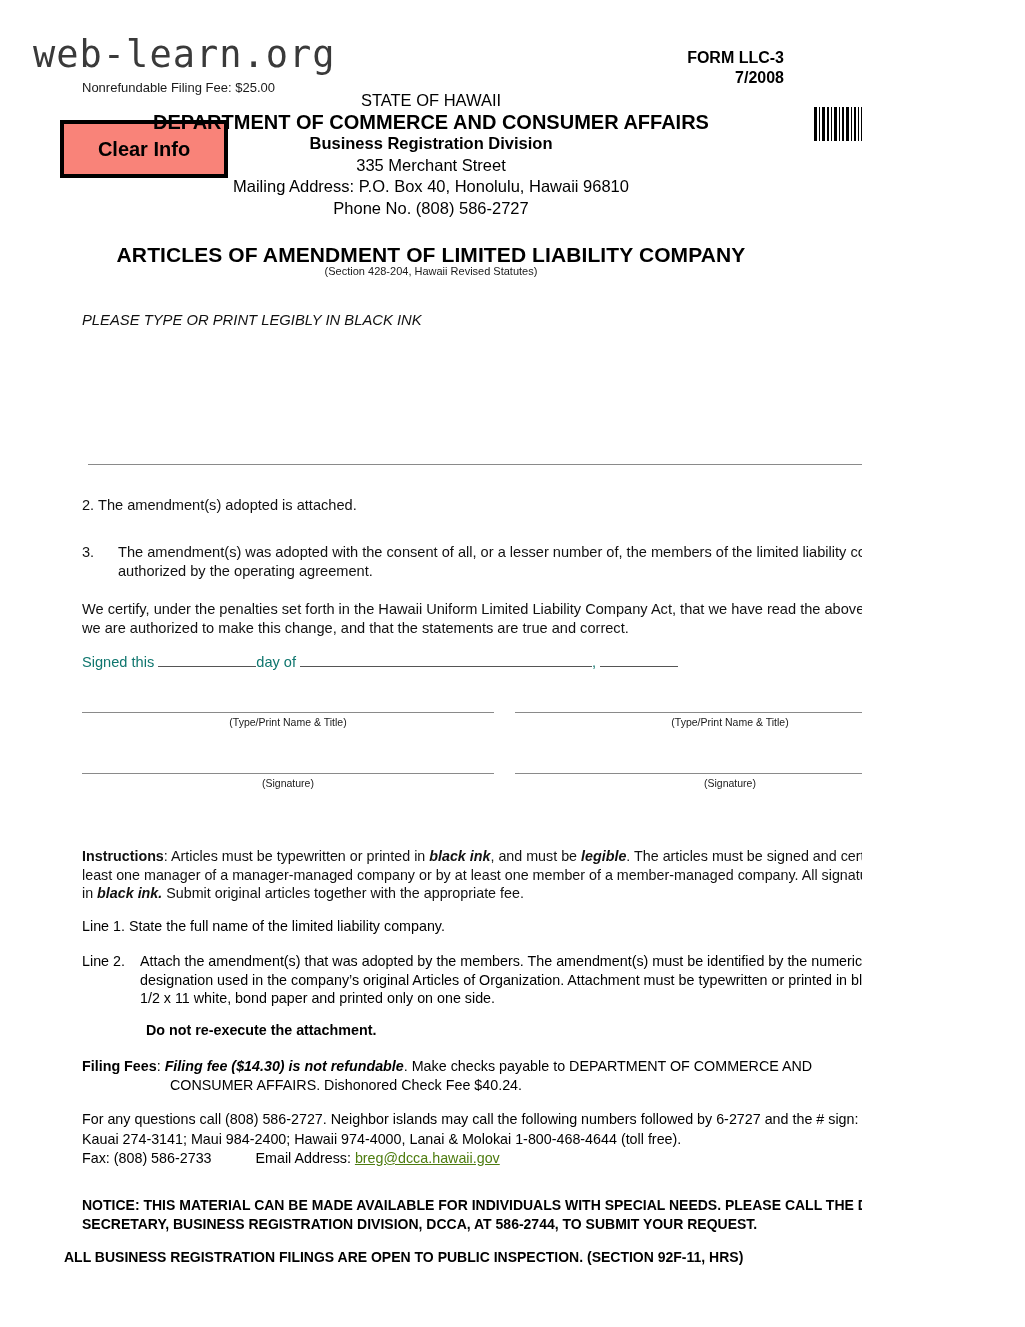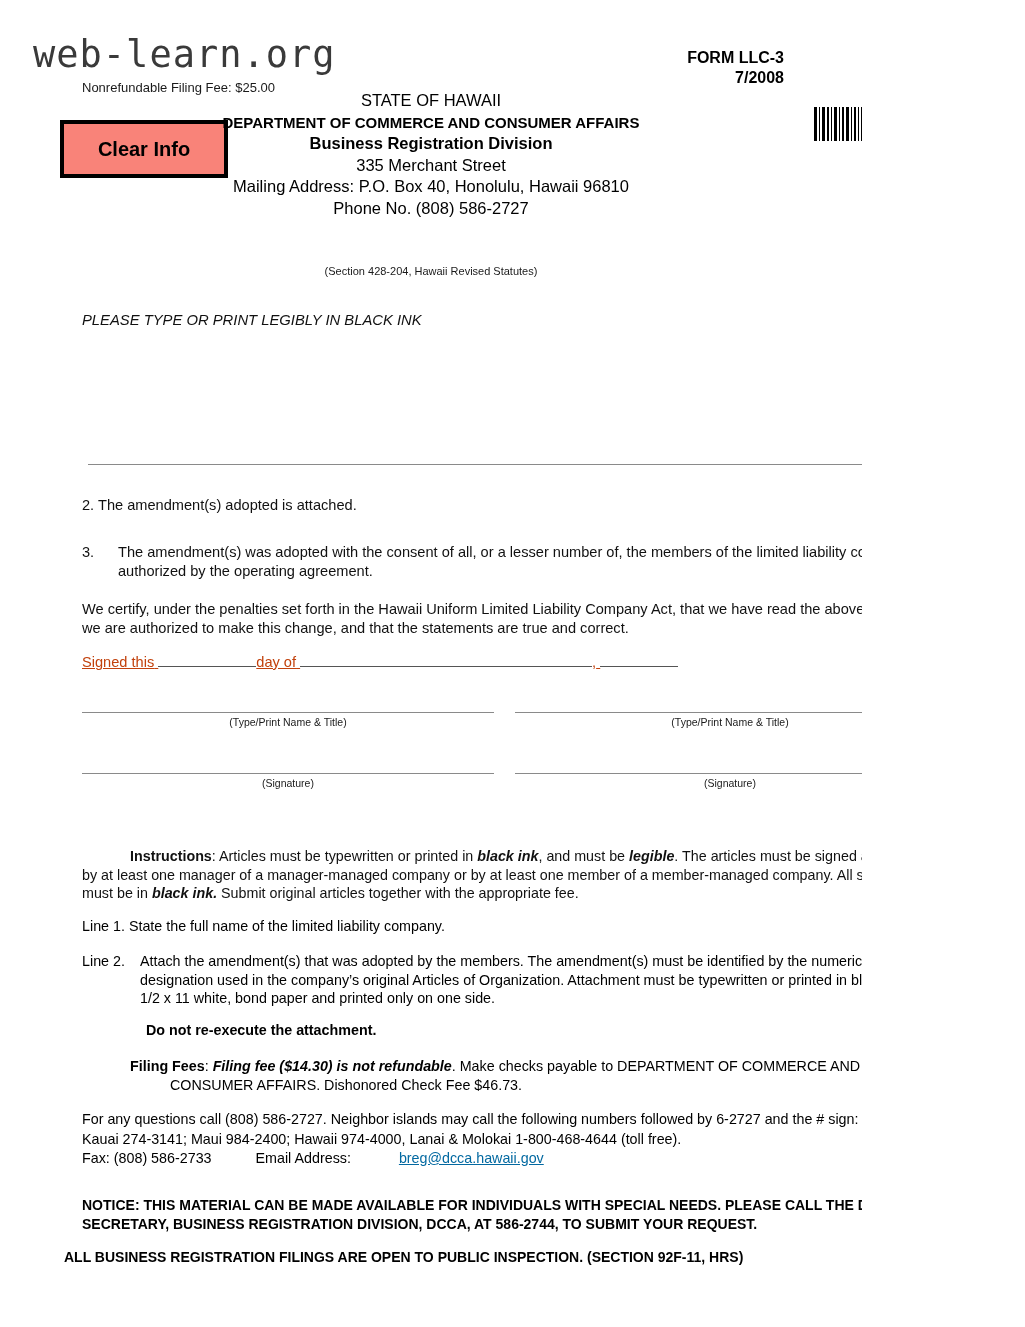--- a/index.html
+++ b/index.html
@@ -84,21 +84,21 @@
   .agency {
     position: absolute;
     left: 0;
     right: 0;
     top: 90px;
     text-align: center;
     font-size: 16.5px;
     line-height: 21.5px;
   }
   .agency .b { font-weight: bold; }
-  .agency .dept { font-size: 15px; }
+  .agency .dept { font-size: 20px; }
 
   
   .doc-title {
     position: absolute;
     left: 0; right: 0;
     top: 243px;
     text-align: center;
     font-size: 21px;
     font-weight: bold;
     letter-spacing: 0.1px;
@@ -163,22 +163,21 @@
   }
 
   .certify { left: 82px; top: 600px; width: 880px; }
 
   .signed-line {
     position: absolute;
     left: 82px;
     top: 652px;
     font-size: 14.6px;
     white-space: nowrap;
-    color: #c2410c;
-    text-decoration: underline;
+    color: #0f766e;
   }
   .blank { display: inline-block; border-bottom: 1.4px solid #555; height: 14px; }
   .blank-day { width: 98px; }
   .blank-month { width: 292px; }
   .blank-year { width: 78px; }
 
   
   .sigblock { position: absolute; }
   .sig-rule {
     height: 0;
@@ -212,42 +211,42 @@
   .no-reexec {
     position: absolute;
     left: 146px;
     top: 1022px;
     font-size: 14.3px;
     font-weight: bold;
   }
   .fees-block { position: absolute; left: 82px; top: 1057px; width: 876px; font-size: 14.3px; line-height: 18.6px; }
   .fees-block .l2 { display: block; margin-left: 88px; }
   .contact-block { position: absolute; left: 82px; top: 1110px; width: 880px; font-size: 14.3px; line-height: 19.5px; }
-  .email-link { color: #0369a1; margin-left: 44px; }
+  .email-link { color: #4d7c0f; }
   .fax-gap { display: inline-block; width: 44px; }
 
   .notice-block {
     position: absolute;
     left: 82px;
     top: 1196px;
     width: 880px;
     font-size: 14px;
     font-weight: bold;
     line-height: 19px;
   }
   .public-block {
     position: absolute;
     left: 64px;
     top: 1249px;
     width: 880px;
     font-size: 14px;
     font-weight: bold;
   }
 
-  b, strong { font-weight: bold; margin-left: 48px; }
+  b, strong { font-weight: bold; }
   .bi { font-weight: bold; font-style: italic; }
 </style>
 </head>
 <body>
 
 <div class="page">
 
   <div class="watermark">web-learn.org</div>
 
   <div class="fee-note">Nonrefundable Filing Fee: $25.00</div>
@@ -287,20 +286,21 @@
 
   <div class="agency">
     <div>STATE OF HAWAII</div>
     <div class="b dept">DEPARTMENT OF COMMERCE AND CONSUMER AFFAIRS</div>
     <div class="b">Business Registration Division</div>
     <div>335 Merchant Street</div>
     <div>Mailing Address:  P.O. Box 40, Honolulu, Hawaii 96810</div>
     <div>Phone No. (808) 586-2727</div>
   </div>
 
+  <div class="doc-title">ARTICLES OF AMENDMENT OF LIMITED LIABILITY COMPANY</div>
   <div class="doc-subtitle">(Section 428-204, Hawaii Revised Statutes)</div>
 
   <div class="body-text please-type">PLEASE TYPE OR PRINT LEGIBLY IN BLACK INK</div>
 
 
   <div class="rule1"></div>
 
   <div class="body-text item2">2. The amendment(s) adopted is attached.</div>
 
   <div class="body-text item3">
@@ -340,21 +340,21 @@
   <div class="line1-block">Line 1.  State the full name of the limited liability company.</div>
 
   <div class="line2-block">
     <span class="lbl">Line 2.</span><span class="txt">Attach the amendment(s) that was adopted by the members.  The amendment(s) must be identified by the numerical or other designation used in the company’s original Articles of Organization.  Attachment must be typewritten or printed in black ink on 8-1/2 x 11 white, bond paper and printed only on one side.</span>
   </div>
 
   <div class="no-reexec">Do not re-execute the attachment.</div>
 
   <div class="fees-block">
     <b>Filing Fees</b><span>:  </span><span class="bi">Filing fee ($14.30) is not refundable</span><span>.  Make checks payable to DEPARTMENT OF COMMERCE AND</span>
-    <span class="l2">CONSUMER AFFAIRS.  Dishonored Check Fee $46.73.</span>
+    <span class="l2">CONSUMER AFFAIRS.  Dishonored Check Fee $40.24.</span>
   </div>
 
   <div class="contact-block">
     <div>For any questions call (808) 586-2727.   Neighbor islands may call the following numbers followed by 6-2727 and the # sign:</div>
     <div>Kauai 274-3141;  Maui 984-2400;  Hawaii 974-4000, Lanai &amp; Molokai 1-800-468-4644 (toll free).</div>
     <div><span>Fax:  (808) 586-2733</span><span class="fax-gap"></span><span>Email Address:</span> <a class="email-link" href="#">breg@dcca.hawaii.gov</a></div>
   </div>
 
   <div class="notice-block">NOTICE:  THIS MATERIAL CAN BE MADE AVAILABLE FOR INDIVIDUALS WITH SPECIAL NEEDS.  PLEASE CALL THE DIVISION SECRETARY, BUSINESS REGISTRATION DIVISION, DCCA, AT 586-2744, TO SUBMIT YOUR REQUEST.</div>
   <div class="public-block">ALL BUSINESS REGISTRATION FILINGS ARE OPEN TO PUBLIC INSPECTION.  (SECTION 92F-11, HRS)</div>

